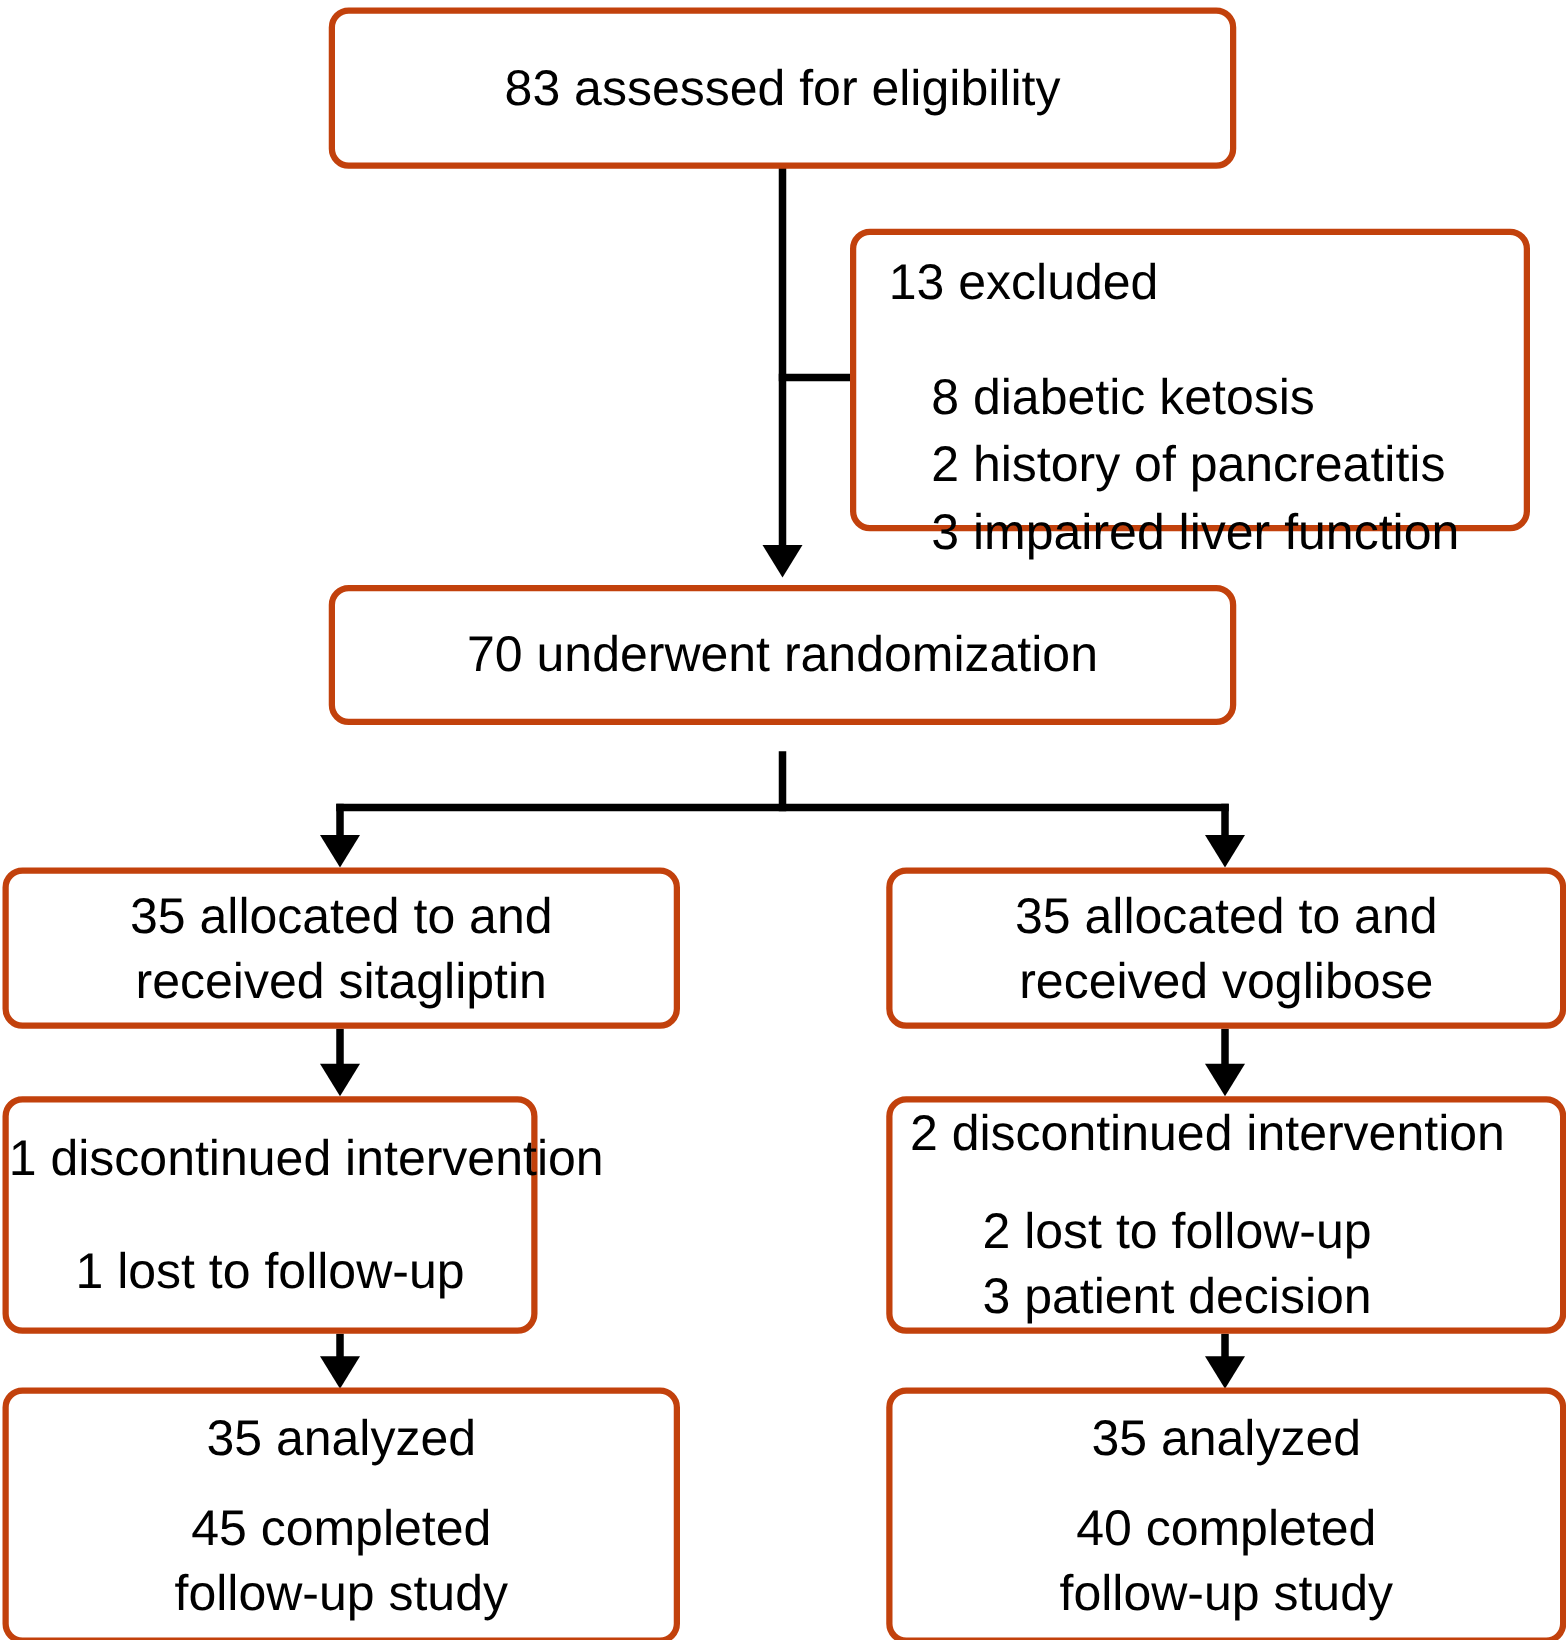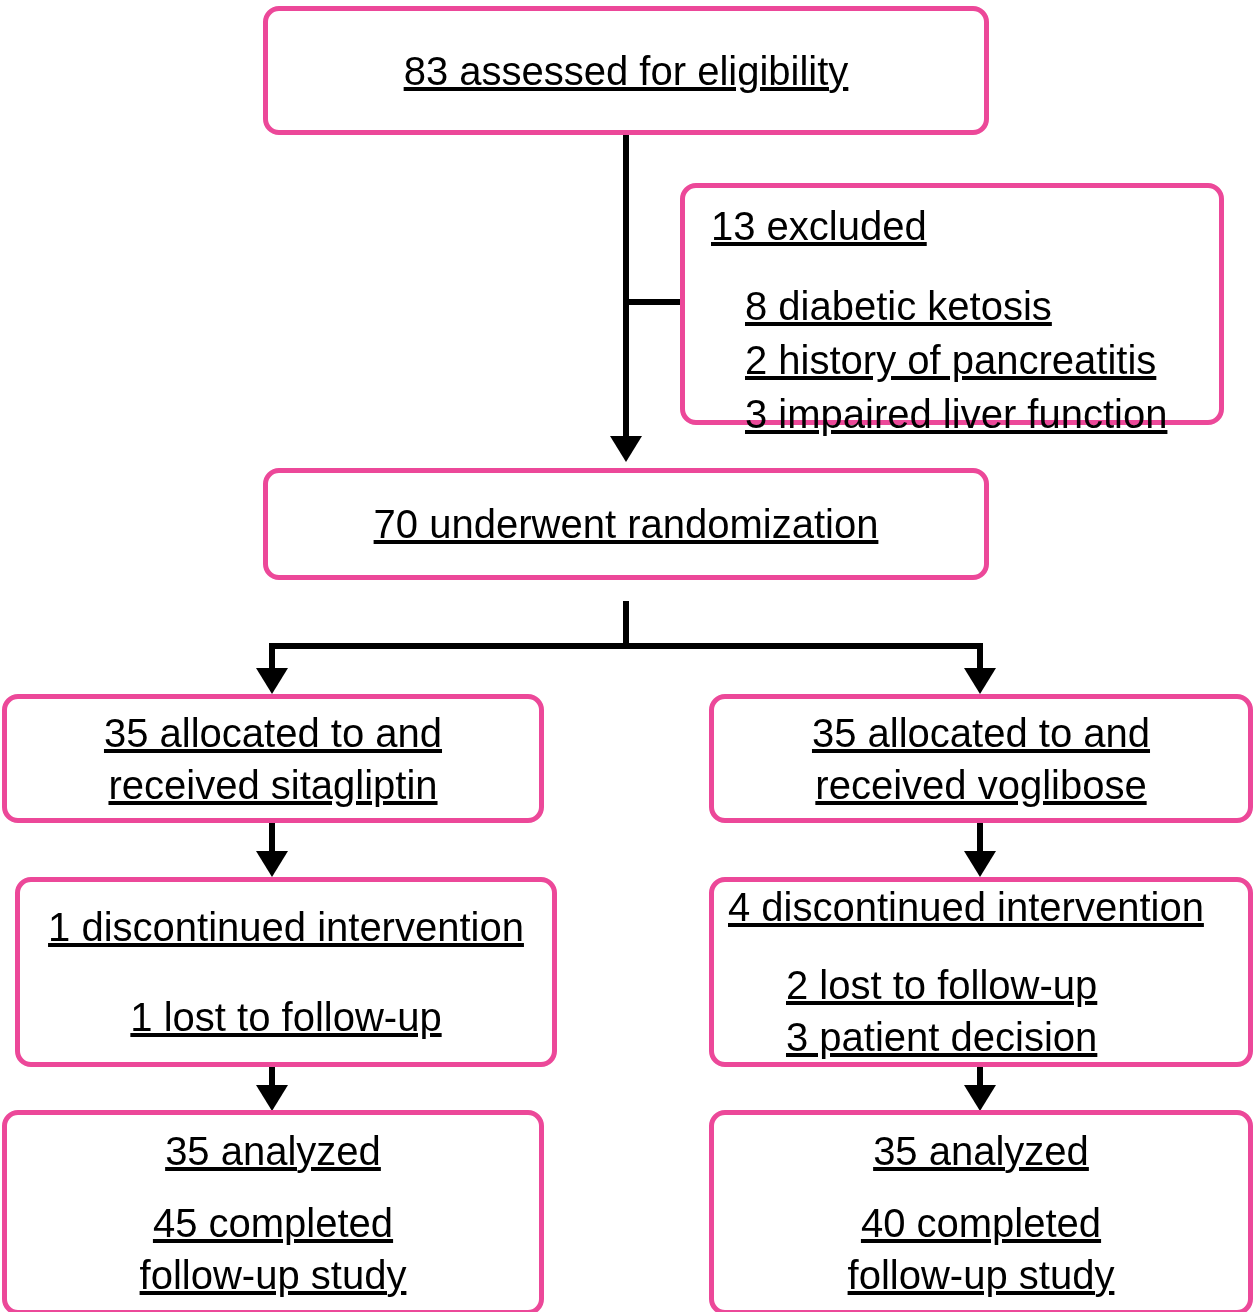--- a/index.html
+++ b/index.html
@@ -15,54 +15,53 @@
   #diagram {
     position: relative;
     width: 1253px;
     height: 1312px;
     background: #ffffff;
     overflow: hidden;
   }
   .node {
     position: absolute;
     box-sizing: border-box;
-    border: 5px solid #ec4899;
+    border: 5px solid #c2410c;
     border-radius: 16px;
     background: #ffffff;
     display: flex;
     flex-direction: column;
     justify-content: center;
     line-height: 1.30;
-    text-decoration: underline;
   }
   .node .line {
     display: block;
     white-space: nowrap;
   }
   .center { text-align: center; }
   .leftal { text-align: left; }
 
   
   .fs-main { font-size: 40px; }
   .fs-sub  { font-size: 40px; }
 
   
   #node-assessed      { left: 263px; top: 6px;    width: 726px; height: 129px; }
   #node-excluded      { left: 680px; top: 183px;  width: 544px; height: 242px;
                         padding-left: 26px; justify-content: flex-start; padding-top: 12px; }
   #node-randomized    { left: 263px; top: 468px;  width: 726px; height: 112px; }
   #node-alloc-left    { left: 2px;   top: 694px;  width: 542px; height: 129px; }
   #node-alloc-right   { left: 709px; top: 694px;  width: 544px; height: 129px; }
-  #node-disc-left     { left: 15px;   top: 877px;  width: 542px; height: 190px; }
+  #node-disc-left     { left: 2px;   top: 877px;  width: 428px; height: 190px; }
   #node-disc-right    { left: 709px; top: 877px;  width: 544px; height: 190px;
                         padding-left: 14px; }
   #node-final-left    { left: 2px;   top: 1110px; width: 542px; height: 205px; }
   #node-final-right   { left: 709px; top: 1110px; width: 544px; height: 205px; }
 
-  #node-excluded .sub-group { margin-top: 26px; padding-left: 34px; }
+  #node-excluded .sub-group { margin-top: 38px; padding-left: 34px; }
   #node-excluded .line { margin-bottom: 2px; }
   #node-disc-right .sub-group { margin-top: 26px; padding-left: 58px; }
   #node-disc-left .line + .line { margin-top: 38px; }
   #node-final-left .line:first-child,
   #node-final-right .line:first-child { margin-bottom: 20px; }
 
   
   .vline {
     position: absolute;
     background: #000000;
@@ -144,21 +143,21 @@
     <span class="line fs-main">35 allocated to and</span>
     <span class="line fs-main">received voglibose</span>
   </div>
 
   <div class="node center" id="node-disc-left">
     <span class="line fs-main">1 discontinued intervention</span>
     <span class="line fs-main">1 lost to follow-up</span>
   </div>
 
   <div class="node leftal" id="node-disc-right">
-    <span class="line fs-main">4 discontinued intervention</span>
+    <span class="line fs-main">2 discontinued intervention</span>
     <span class="sub-group">
       <span class="line fs-sub">2 lost to follow-up</span>
       <span class="line fs-sub">3 patient decision</span>
     </span>
   </div>
 
   <div class="node center" id="node-final-left">
     <span class="line fs-main">35 analyzed</span>
     <span class="line fs-main">45 completed</span>
     <span class="line fs-main">follow-up study</span>

